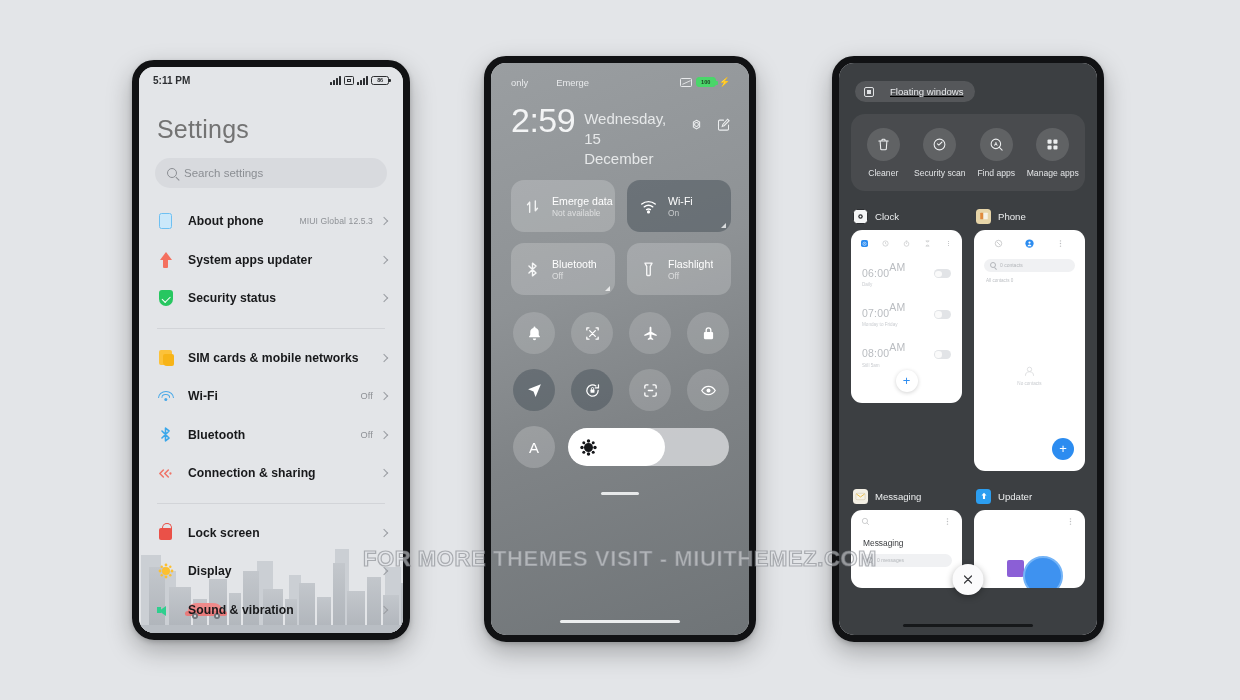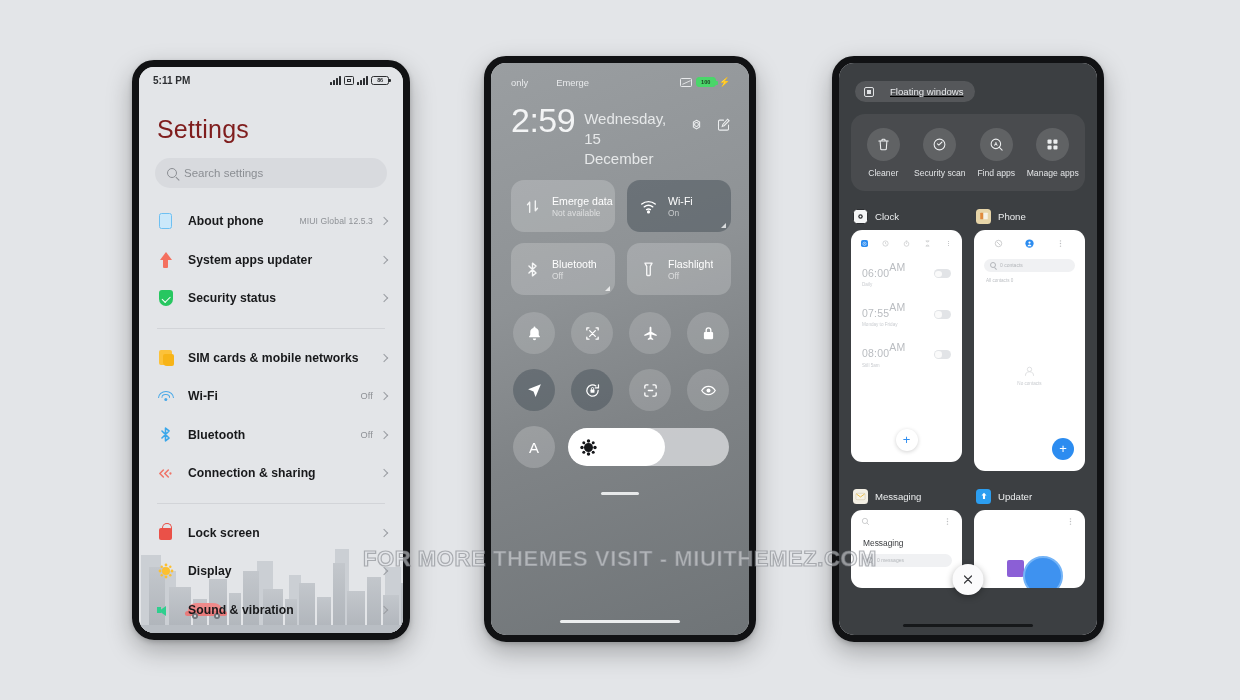--- a/index.html
+++ b/index.html
@@ -35,21 +35,21 @@
   .sigbars i:nth-child(3){height:7px} .sigbars i:nth-child(4){height:9px}
   .sim-ico { width: 10px; height: 9px; border: 1.2px solid #2c2e31; border-radius: 1.5px;
     display: inline-block; position: relative; }
   .sim-ico::after { content:""; position:absolute; inset:2px; border:1px solid #2c2e31; }
   .batt { width: 18px; height: 9px; border: 1.2px solid #2c2e31; border-radius: 2.5px;
     position: relative; display: inline-flex; align-items: center; justify-content: center;
     font-size: 5.5px; color: #2c2e31; letter-spacing: -.2px; }
   .batt::after { content:""; position:absolute; right:-2.6px; top:2.4px; width:1.6px; height:3.6px;
     background:#2c2e31; border-radius:0 1px 1px 0; }
 
-  .p1-title { font-size: 25px; color: #7f1d1d; font-weight: 400; padding: 22px 0 0 18px; letter-spacing: .2px; }
+  .p1-title { font-size: 25px; color: #737373; font-weight: 400; padding: 22px 0 0 18px; letter-spacing: .2px; }
   .p1-search {
     margin: 14px 16px 0 16px; height: 30px; background: #d8dade; border-radius: 15px;
     display: flex; align-items: center; gap: 7px; padding: 0 12px;
   }
   .p1-search .mag { width: 10px; height: 10px; border: 1.3px solid #8b8e93; border-radius: 50%;
     position: relative; flex: 0 0 auto; }
   .p1-search .mag::after { content:""; position:absolute; right:-3.5px; bottom:-2.5px; width:4.5px;
     height:1.3px; background:#8b8e93; transform:rotate(45deg); border-radius:1px; }
   .p1-search span { font-size: 11.5px; color: #8b8e93; }
 
@@ -624,21 +624,21 @@
           <div class="app-card">
             <div class="app-head">
               <span class="aico" style="background:#f4f5f6;border:1.3px solid #2c2e31;">
                 <svg viewBox="0 0 24 24" width="9" height="9">
                     <circle cx="12" cy="12" r="6" fill="#2c2e31"></circle>
                     <circle cx="12" cy="12" r="2.6" fill="#fff"></circle>
                   </svg>
               </span>
               <span class="alab">Clock</span>
             </div>
-            <div class="app-body" style="height:232px">
+            <div class="app-body" style="height:173px">
               <div class="mini-topbar">
                 <svg class="mt active" viewBox="0 0 24 24">
                     <rect width="24" height="24" rx="6" fill="#2c8cf0"></rect>
                     <circle cx="12" cy="13" r="5.6" fill="none" stroke="#fff" stroke-width="1.8"></circle>
                     <path d="M12 10v3.2l2 1.2" stroke="#fff" stroke-width="1.6" fill="none"></path>
                   </svg>
                 <svg class="mt" viewBox="0 0 24 24">
                     <circle cx="12" cy="12" r="9" fill="none" stroke="#6d7074" stroke-width="2"></circle>
                     <path d="M12 7v5.3l3.4 2" stroke="#6d7074" stroke-width="2" fill="none"></path>
                   </svg>
@@ -657,21 +657,21 @@
               </div>
               <div class="alarm-row">
                 <span>
                   <span class="atime">06:00</span><sup class="atime">AM</sup>
                   <span class="asub">Daily</span>
                 </span>
                 <span class="tgl"></span>
               </div>
               <div class="alarm-row">
                 <span>
-                  <span class="atime">07:55</span><sup class="atime">AM</sup>
+                  <span class="atime">07:00</span><sup class="atime">AM</sup>
                   <span class="asub">Monday to Friday</span>
                 </span>
                 <span class="tgl"></span>
               </div>
               <div class="alarm-row">
                 <span>
                   <span class="atime">08:00</span><sup class="atime">AM</sup>
                   <span class="asub">Still 5am</span>
                 </span>
                 <span class="tgl"></span>

